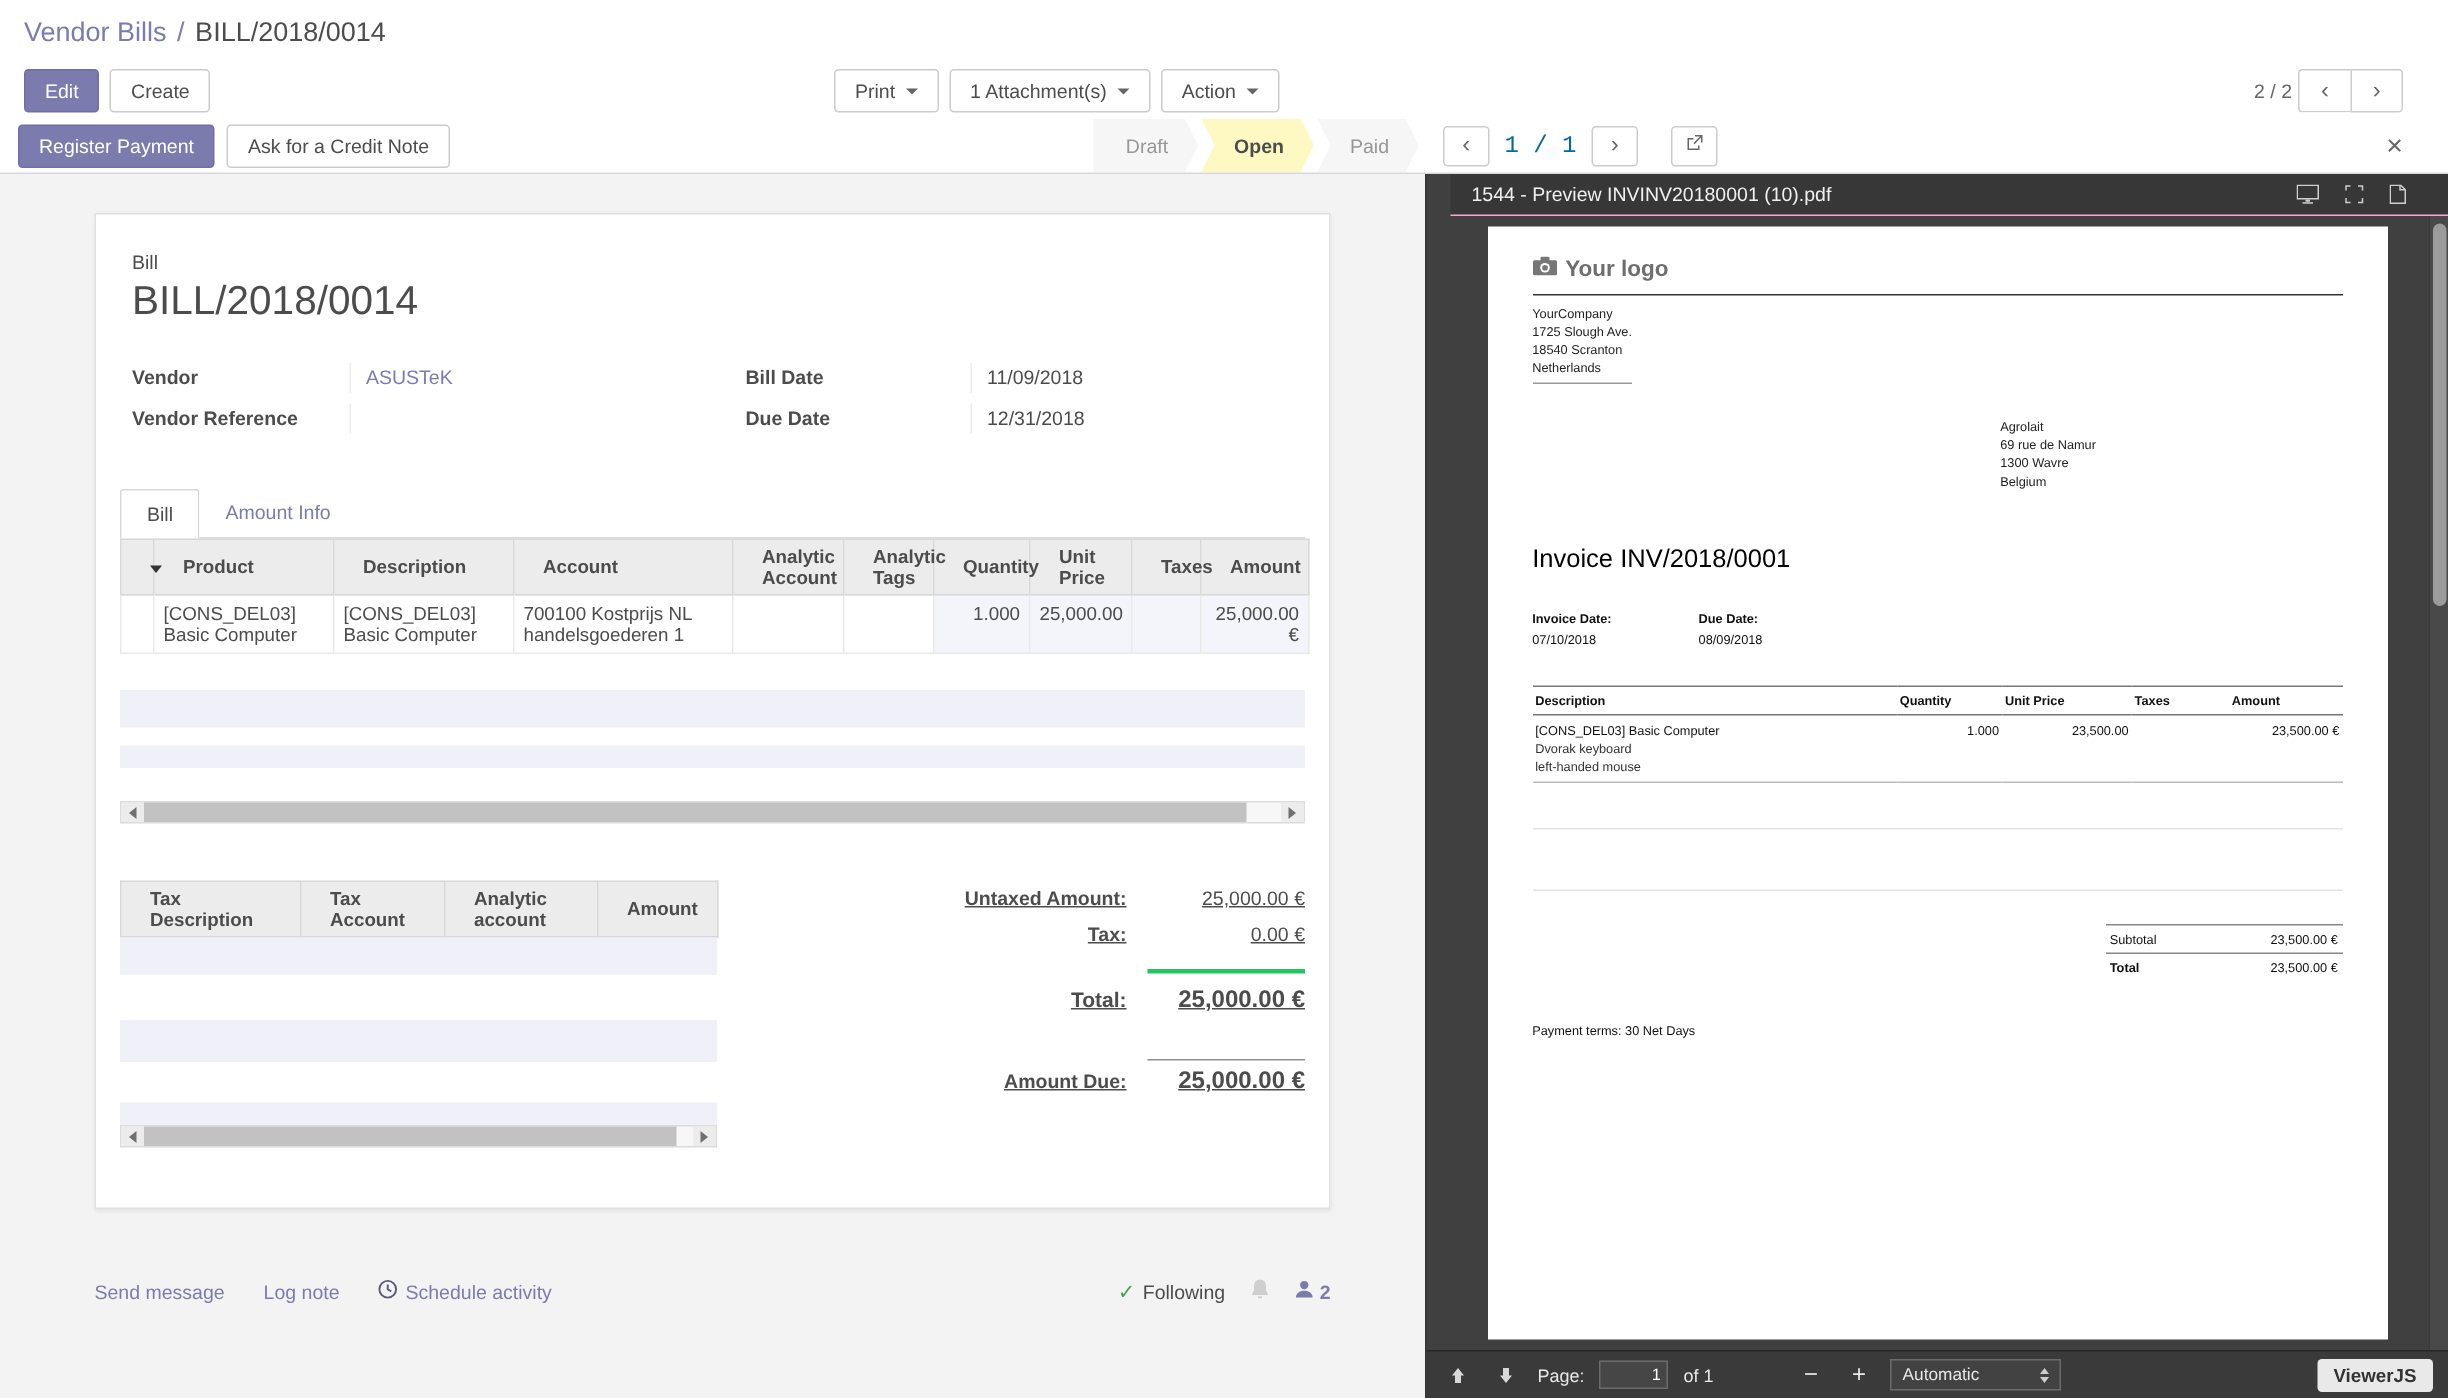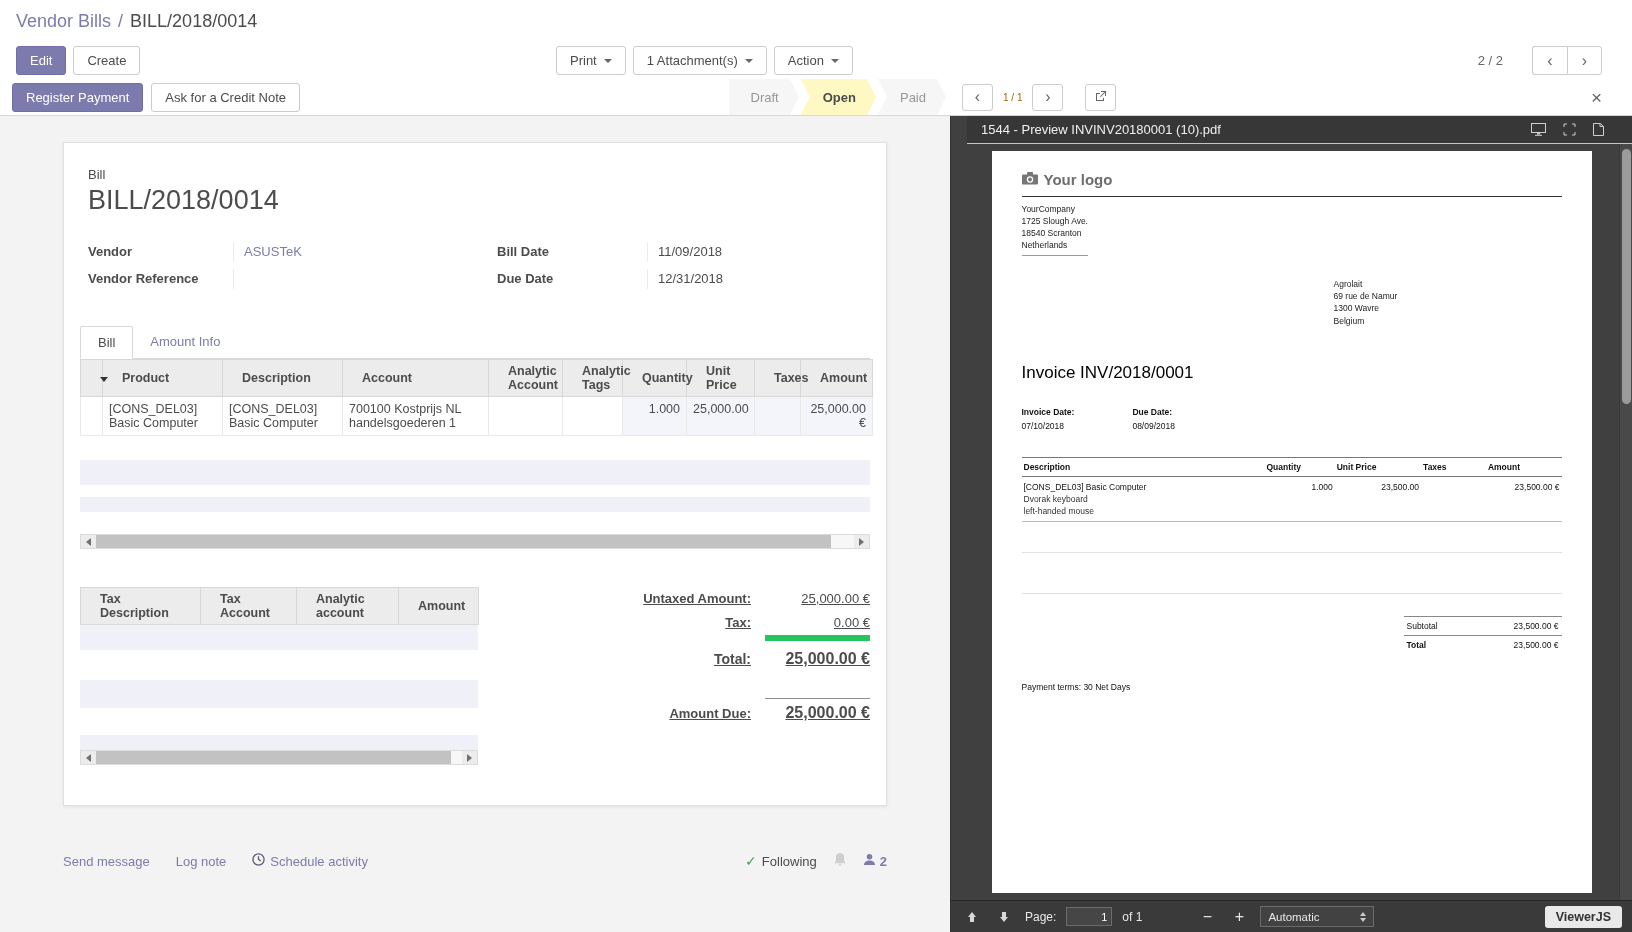--- a/index.html
+++ b/index.html
@@ -15,39 +15,39 @@
 
   
   .control-panel { height:37px; display:flex; align-items:center; padding:0 16px; background:#fff; position:relative; flex:0 0 auto; }
   .btn { display:inline-flex; align-items:center; justify-content:center; height:29px; padding:0 13px; font-size:13px;
          border:1px solid #ccc; background:#fff; color:#4c4c4c; border-radius:3px; cursor:pointer; white-space:nowrap;
          font-family:"Liberation Sans", sans-serif; }
   .btn-primary { background:#7c7bad; border-color:#726da8; color:#fff; }
   .caret { display:inline-block; width:0; height:0; border-left:4px solid transparent; border-right:4px solid transparent; border-top:4px solid #666; margin-left:7px; }
   .cp-left { display:flex; gap:7px; }
   .cp-center { position:absolute; left:556px; top:4px; display:flex; gap:7px; }
-  .cp-right { margin-left:auto; display:flex; align-items:center; gap:29px; padding-right:14px; }
+  .cp-right { margin-left:auto; display:flex; align-items:center; gap:4px; padding-right:14px; }
   .pager-text { color:#666; }
   .btn-group { display:flex; }
   .btn-group .btn { width:35px; padding:0; font-size:16px; color:#666; }
   .btn-group .btn:first-child { border-radius:3px 0 0 3px; border-right:none; }
   .btn-group .btn:last-child { border-radius:0 3px 3px 0; }
 
   
   .status-row { height:37px; display:flex; background:#fff; border-bottom:1px solid #d8d8d8; flex:0 0 auto; }
   .status-left { width:950px; display:flex; align-items:center; justify-content:space-between; padding:0 4px 0 12px; flex:0 0 auto; }
   .status-buttons { display:flex; gap:8px; }
   .statusbar-states { display:flex; align-items:center; height:100%; }
   .state { height:100%; display:flex; align-items:center; padding:0 20px 0 22px; color:#979797; font-size:13px; background:#f6f6f6; cursor:pointer;
            clip-path:polygon(0 0, calc(100% - 9px) 0, 100% 50%, calc(100% - 9px) 100%, 0 100%, 9px 50%); margin-left:2px; }
   .state.first { clip-path:polygon(0 0, calc(100% - 9px) 0, 100% 50%, calc(100% - 9px) 100%, 0 100%); }
   .state.active { background:#fef9c3; color:#4c4c4c; font-weight:bold; }
   .status-right { flex:1; display:flex; align-items:center; padding:0 30px 0 12px; }
   .nav-btn { width:31px; height:27px; border:1px solid #ccc; background:#fff; display:flex; align-items:center; justify-content:center; font-size:16px; color:#666; cursor:pointer; border-radius:3px; }
-  .pdf-pager-text { color:#a16207; margin:0 10px; font-size:10px; }
+  .pdf-pager-text { color:#0369a1; margin:0 10px; font-size:16px;font-family:Liberation Mono, monospace; }
   .ext-btn { margin-left:22px; }
   .close-btn { margin-left:auto; background:none; border:none; font-size:19px; color:#666; cursor:pointer; line-height:1; }
 
   
   .main-split { flex:1; display:flex; overflow:hidden; }
   .left-pane { width:950px; flex:0 0 auto; background:#f3f3f3; overflow:hidden; }
 
   
   .sheet { width:824px; margin:26px auto 0; background:#fff; border:1px solid #e0e0e0; box-shadow:0 1px 3px rgba(0,0,0,.08); padding:24px 16px 40px; }
   .sheet-label { font-size:13px; color:#4c4c4c; margin-left:8px; }
@@ -82,21 +82,21 @@
   .hs-track { flex:1; position:relative; }
   .hs-thumb { position:absolute; top:0; bottom:0; left:0; width:97%; background:#c2c2c2; cursor:pointer; }
 
   
   .tax-section { display:flex; align-items:flex-start; margin-top:38px; }
   .tax-left { width:398px; flex:0 0 auto; }
   .totals { margin-left:auto; width:250px; font-size:13px; padding-top:4px;text-decoration:underline; }
   .t-row { display:flex; justify-content:flex-end; align-items:baseline; margin-bottom:9px; }
   .t-row label { font-weight:bold; margin-right:14px; }
   .t-row .t-val { width:105px; text-align:right; }
-  .t-row.tax .t-val { border-bottom:6px solid #22c55e; padding-bottom:5px; }
+  .t-row.tax .t-val { border-bottom:3px solid #22c55e; padding-bottom:16px; }
   .t-row.total { margin-top:4px; }
   .t-row.total label { font-size:14px; }
   .t-row.total .t-val { font-size:16px; font-weight:bold; }
   .t-row.due { margin-top:30px; }
   .t-row.due .t-val { font-size:16px; font-weight:bold; border-top:1px solid #8f8f8f; padding-top:5px; }
 
   
   .chatter { width:824px; margin:46px auto 0; display:flex; align-items:center; font-size:13px; }
   .chat-link { color:#7c7bad; margin-right:26px; cursor:pointer; display:inline-flex; align-items:center; gap:5px; }
   .chat-right { margin-left:auto; display:flex; align-items:center; gap:16px; }

